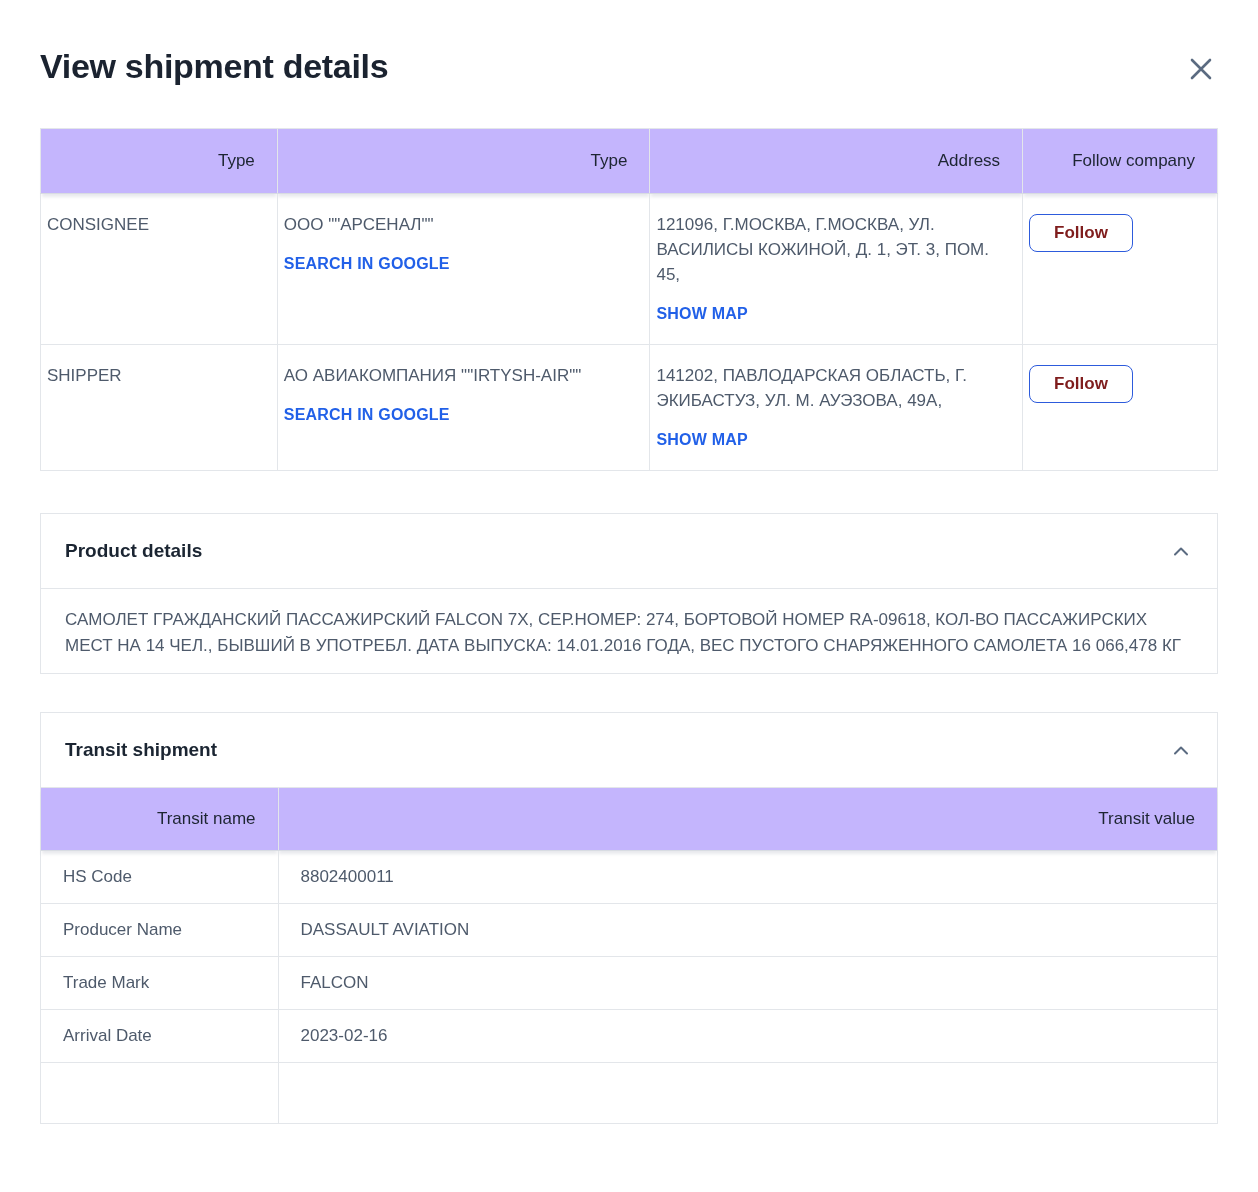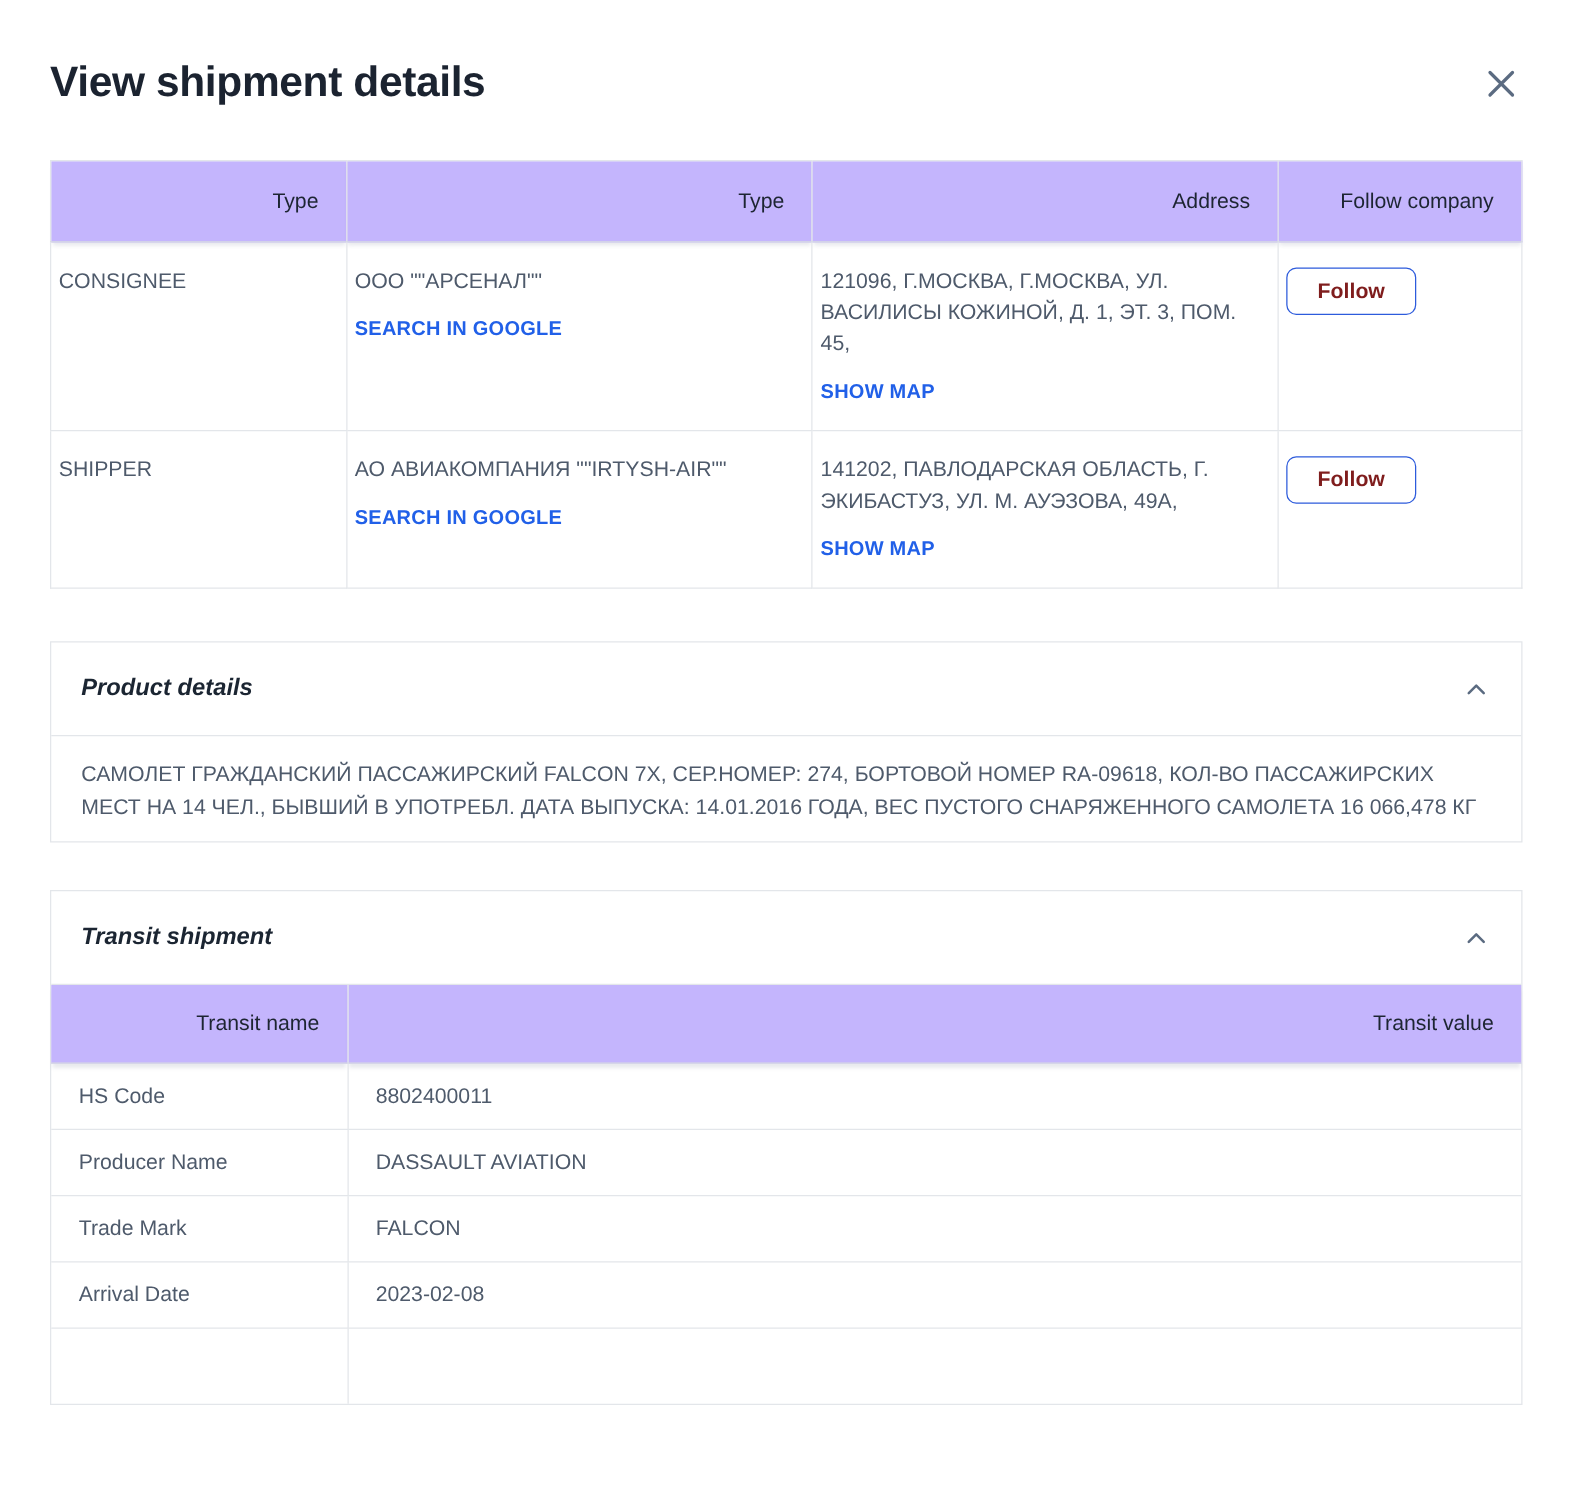--- a/index.html
+++ b/index.html
@@ -4,21 +4,21 @@
 <style>
   * { box-sizing: border-box; margin: 0; padding: 0; }
   html, body { width: 1258px; height: 1192px; overflow: hidden; background: #ffffff; }
   body {
     font-family: "Liberation Sans", "DejaVu Sans", sans-serif;
     color: #4e5a6b;
   }
   .page { padding: 44px 40px 0 40px; width: 1258px; }
 
   
-  .modal-header { display: flex; justify-content: space-between; align-items: flex-start; margin-bottom: 40px; }
+  .modal-header { display: flex; justify-content: space-between; align-items: center; margin-bottom: 40px; }
   .modal-title {
     font-size: 34px; font-weight: 800; letter-spacing: -0.3px;
     color: #1b2330; line-height: 44px;
   }
   .close-btn {
     background: none; border: none; cursor: pointer; padding: 4px; margin-top: 6px;
     line-height: 0;
   }
 
   
@@ -48,21 +48,21 @@
     color: #7f1d1d; font-weight: 700; font-size: 17px;
     font-family: "Liberation Sans", "DejaVu Sans", sans-serif;
     padding: 8px 24px; margin-top: 2px; cursor: pointer;
   }
 
   
   .panel { border: 1px solid #e3e6ea; margin-top: 42px; background: #fff; }
   .panel.transit { margin-top: 38px; }
   .panel-header {
     display: flex; justify-content: space-between; align-items: center;
-    padding: 25px 24px; border-bottom: 1px solid #e3e6ea; font-style: italic;
+    padding: 25px 24px; border-bottom: 1px solid #e3e6ea;
   }
   .panel-title { font-size: 19px; font-weight: 700; color: #1b2532; line-height: 24px; }
   .chevron-btn { background: none; border: none; cursor: pointer; padding: 4px; line-height: 0; }
 
   .desc-label {
     padding: 23px 24px; font-size: 17px; font-weight: 700; color: #1d2532; line-height: 24px;
     border-bottom: 1px solid #dfe3e8;
     box-shadow: 0 4px 4px -1px rgba(125, 135, 155, 0.18);
     position: relative; z-index: 1;
   }
@@ -186,21 +186,21 @@
         <tr>
           <td>Producer Name</td>
           <td>DASSAULT AVIATION</td>
         </tr>
         <tr>
           <td>Trade Mark</td>
           <td>FALCON</td>
         </tr>
         <tr>
           <td>Arrival Date</td>
-          <td>2023-02-08</td>
+          <td>2023-02-16</td>
         </tr>
         <tr class="cut-row">
           <td></td>
           <td></td>
         </tr>
       </tbody>
     </table>
   </section>
 
 </div>

